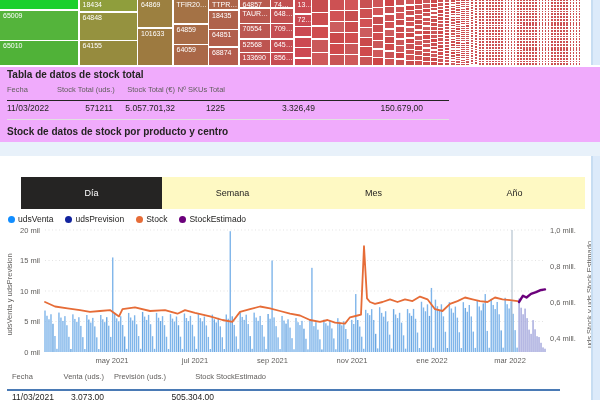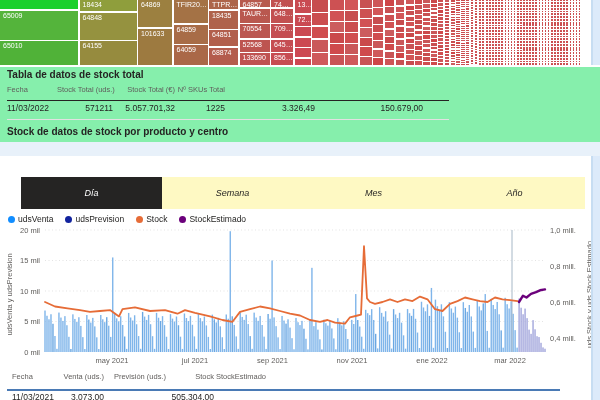--- a/index.html
+++ b/index.html
@@ -13,21 +13,21 @@
            overflow:hidden;white-space:nowrap;flex:0 0 auto;}
   .edge-strip{width:7px;background:#dceafa;border-left:2px solid #c7ddf2;}
   
   .panel-title{font-size:10px;font-weight:700;color:#252423;white-space:nowrap;}
   .gap-band{left:0;top:142px;width:600px;height:14px;background:#e8f1fa;}
   
   .tbl-row{display:flex;}
   .th{font-size:7.5px;color:#605e5c;white-space:nowrap;overflow:hidden;box-sizing:border-box;padding-right:2px;position:relative;}
   .td{font-size:8.5px;color:#252423;white-space:nowrap;overflow:hidden;box-sizing:border-box;padding-right:2px;}
   
-  #tabs{display:flex;gap:0;font-style:italic;}
+  #tabs{display:flex;gap:0;}
   .tab{flex:1;display:flex;align-items:center;justify-content:center;font-size:9px;
        background:#fef9c3;color:#252423;cursor:pointer;}
   .tab.sel{background:#252423;color:#fff;}
   
   #legend{display:flex;align-items:center;gap:12px;}
   .leg-item{display:flex;align-items:center;gap:3px;font-size:8.5px;color:#252423;}
   .leg-dot{width:7px;height:7px;border-radius:50%;display:inline-block;}
   .axis-title{font-size:7.5px;color:#605e5c;white-space:nowrap;}
   svg text{font-family:"Liberation Sans",sans-serif;}
 </style>
@@ -1919,21 +1919,21 @@
         <div class="tm-cell" style="flex: 1 1 auto; padding: 0px; background: rgb(202, 88, 90);"></div>
         <div class="tm-cell" style="flex: 1 1 auto; padding: 0px; background: rgb(207, 89, 91);"></div>
         <div class="tm-cell" style="flex: 1 1 auto; padding: 0px; background: rgb(206, 70, 72);"></div>
         <div class="tm-cell" style="flex: 1 1 auto; padding: 0px; background: rgb(200, 81, 83);"></div>
         <div class="tm-cell" style="flex: 1 1 auto; padding: 0px; background: rgb(205, 81, 83);"></div>
         <div class="tm-cell" style="flex: 1 1 auto; padding: 0px; background: rgb(209, 82, 84);"></div>
       </div>
     </div>
   <div class="abs edge-strip" style="left:591px;top:0;height:65px;"></div>
 
-  <div class="abs" style="left:0;top:67px;width:600px;height:75px;background:#86efac;">
+  <div class="abs" style="left:0;top:67px;width:600px;height:75px;background:#f0abfc;">
     <div class="abs panel-title" style="left:7px;top:2px;">Tabla de datos de stock total</div>
     <div id="stHead" class="abs tbl-row" style="left:7px;top:18px;height:14px;">
         <div class="th" style="width: 50px; text-align: left;">Fecha</div>
         <div class="th" style="width: 58px; text-align: right;">Stock Total (uds.)</div>
         <div class="th" style="width: 62px; text-align: right;">Stock Total (€)</div>
         <div class="th" style="width: 50px; text-align: right;">Nº SKUs Total</div>
       </div>
     <div class="abs" style="left:7px;top:33px;width:442px;height:1px;background:#252423;"></div>
     <div id="stRow" class="abs tbl-row" style="left:7px;top:36px;height:15px;">
         <div class="td" style="width: 50px; text-align: left;">11/03/2022</div>

